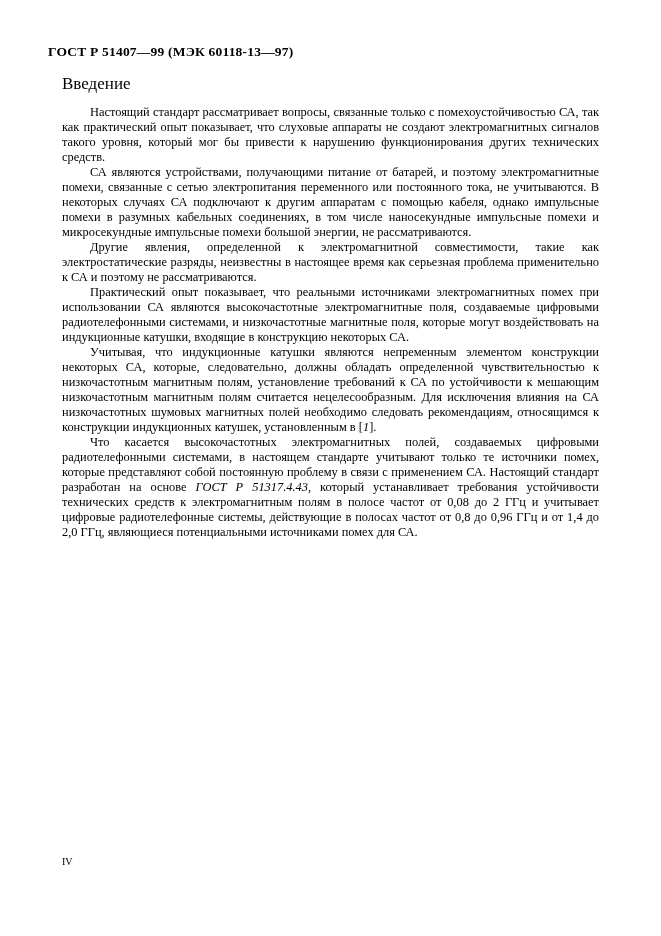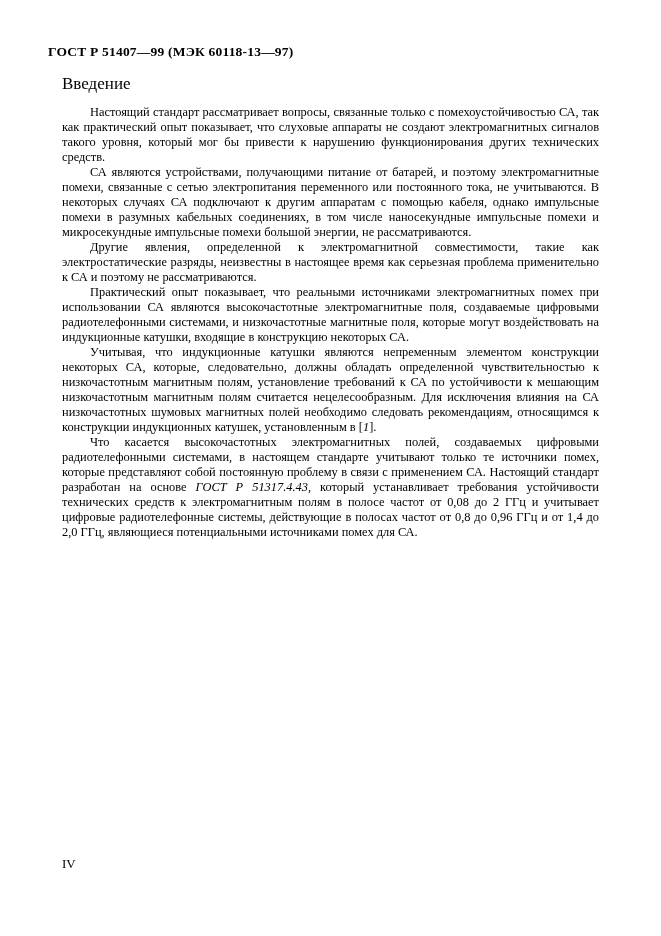--- a/index.html
+++ b/index.html
@@ -51,21 +51,21 @@
     text-indent: 28px;
     hyphens: manual;
   }
   .italic {
     font-style: italic;
   }
   .page-number {
     position: absolute;
     left: 62px;
     top: 856px;
-    font-size: 13px;
+    font-size: 10px;
   }
 </style>
 </head>
 <body>
 
 <div class="page">
 
   <div class="header">ГОСТ Р 51407—99 (МЭК 60118-13—97)</div>
 
   <div class="content">

